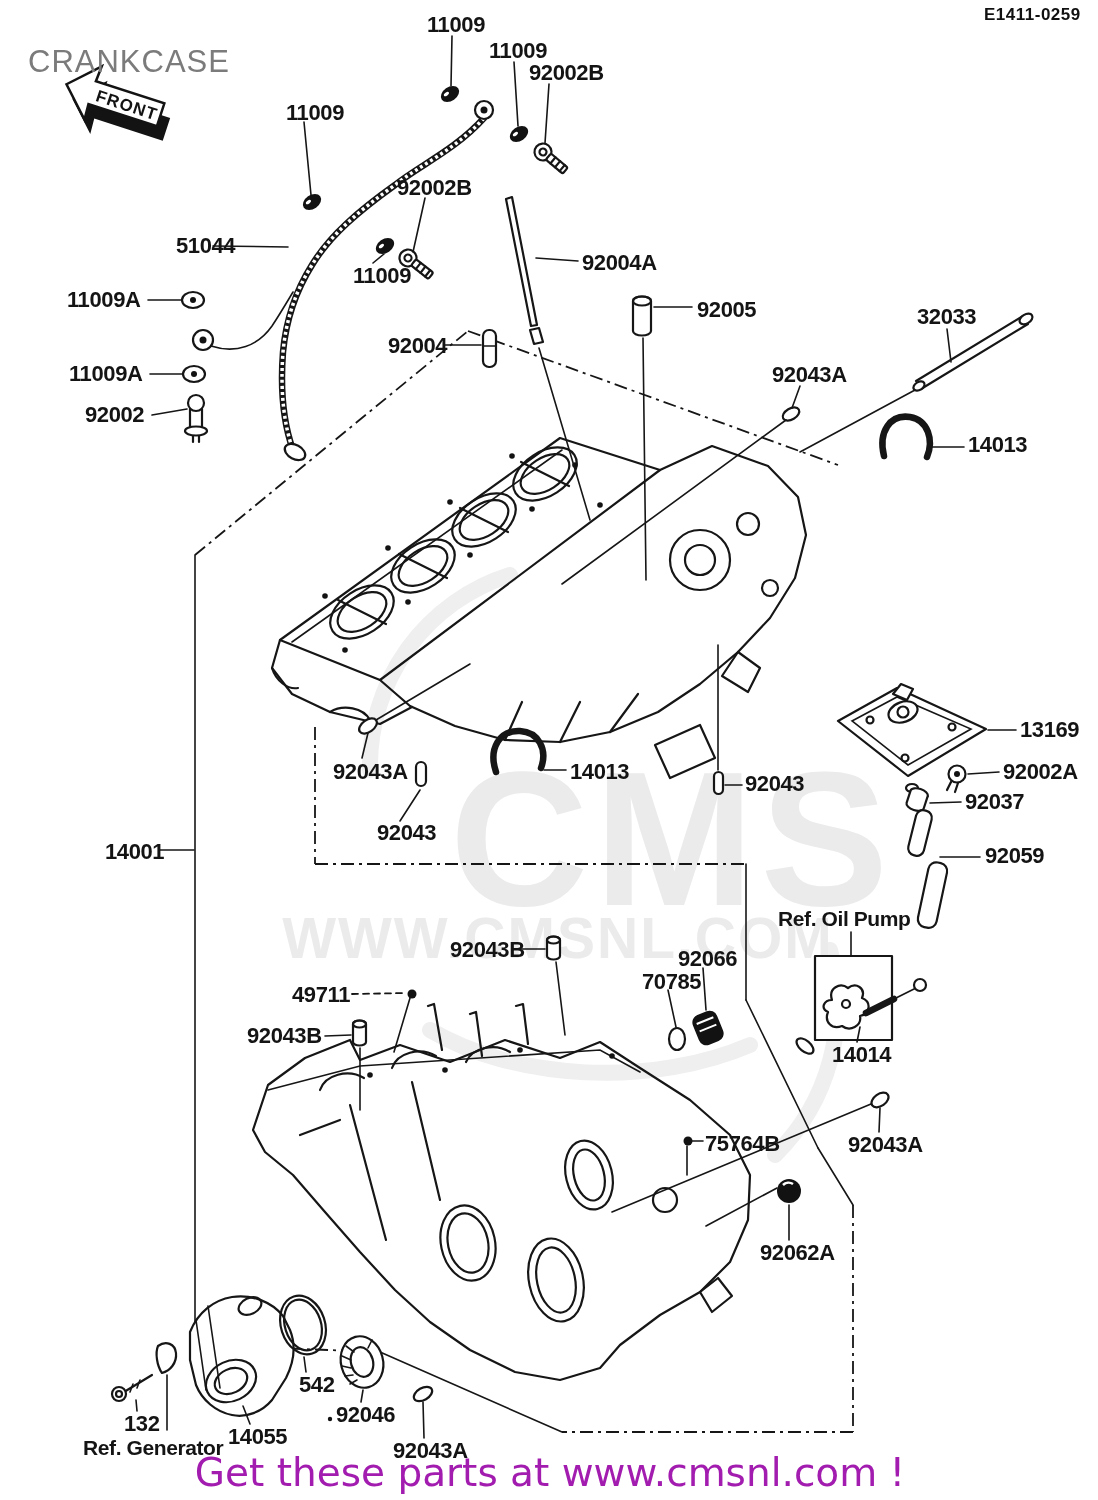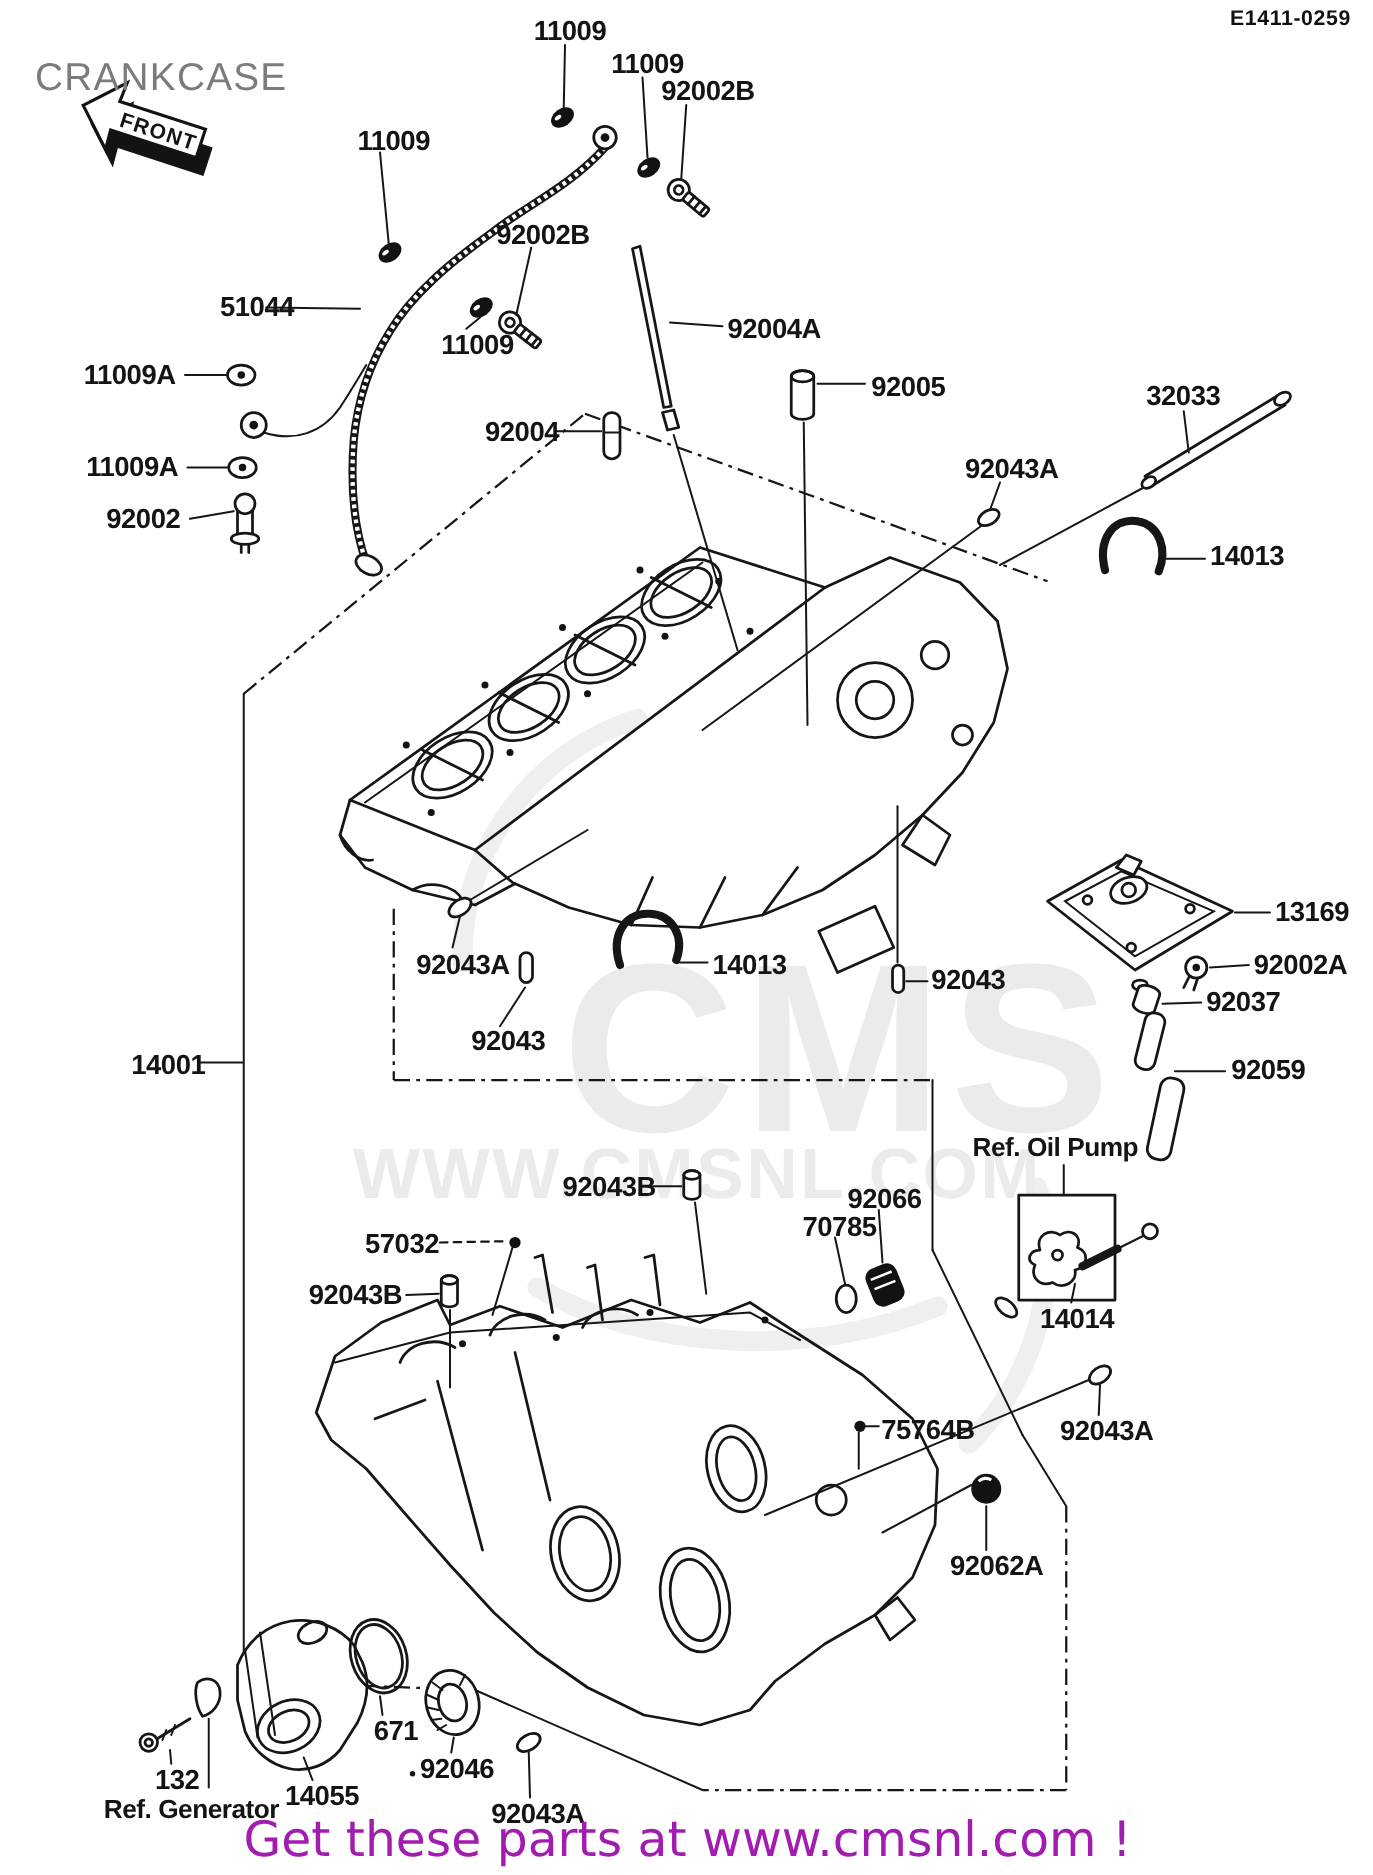--- a/index.html
+++ b/index.html
@@ -417,30 +417,30 @@
   <span class="plbl" style="left:333px;top:761px">92043A</span>
   <span class="plbl" style="left:377px;top:822px">92043</span>
   <span class="plbl" style="left:570px;top:761px">14013</span>
   <span class="plbl" style="left:745px;top:773px">92043</span>
   <span class="plbl" style="left:1020px;top:719px">13169</span>
   <span class="plbl" style="left:1003px;top:761px">92002A</span>
   <span class="plbl" style="left:965px;top:791px">92037</span>
   <span class="plbl" style="left:985px;top:845px">92059</span>
   <span class="plbl" style="left:105px;top:841px">14001</span>
   <span class="plbl" style="left:450px;top:939px">92043B</span>
-  <span class="plbl" style="left:292px;top:984px">57032</span>
+  <span class="plbl" style="left:292px;top:984px">49711</span>
   <span class="plbl" style="left:247px;top:1025px">92043B</span>
   <span class="plbl" style="left:678px;top:948px">92066</span>
   <span class="plbl" style="left:642px;top:971px">70785</span>
   <span class="plbl sm" style="left:778px;top:908px">Ref. Oil Pump</span>
   <span class="plbl" style="left:832px;top:1044px">14014</span>
   <span class="plbl" style="left:705px;top:1133px">75764B</span>
   <span class="plbl" style="left:848px;top:1134px">92043A</span>
   <span class="plbl" style="left:760px;top:1242px">92062A</span>
-  <span class="plbl" style="left:299px;top:1374px">671</span>
+  <span class="plbl" style="left:299px;top:1374px">542</span>
   <span class="plbl" style="left:336px;top:1404px">92046</span>
   <span class="plbl" style="left:124px;top:1413px">132</span>
   <span class="plbl sm" style="left:83px;top:1437px">Ref. Generator</span>
   <span class="plbl" style="left:228px;top:1426px">14055</span>
   <span class="plbl" style="left:393px;top:1440px">92043A</span>
 </div>
 
 <div class="footer">Get these parts at www.cmsnl.com !</div>
 
 </div>

